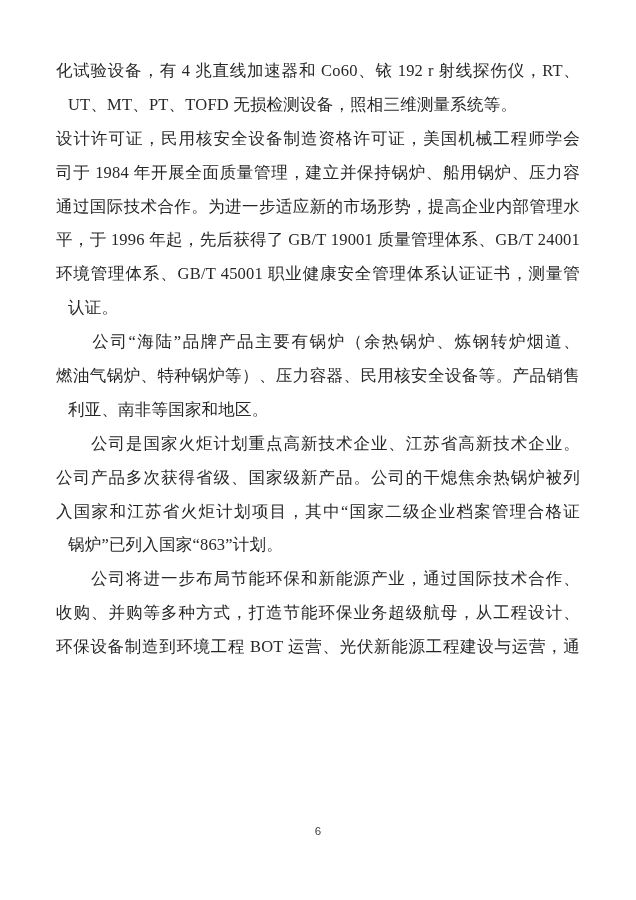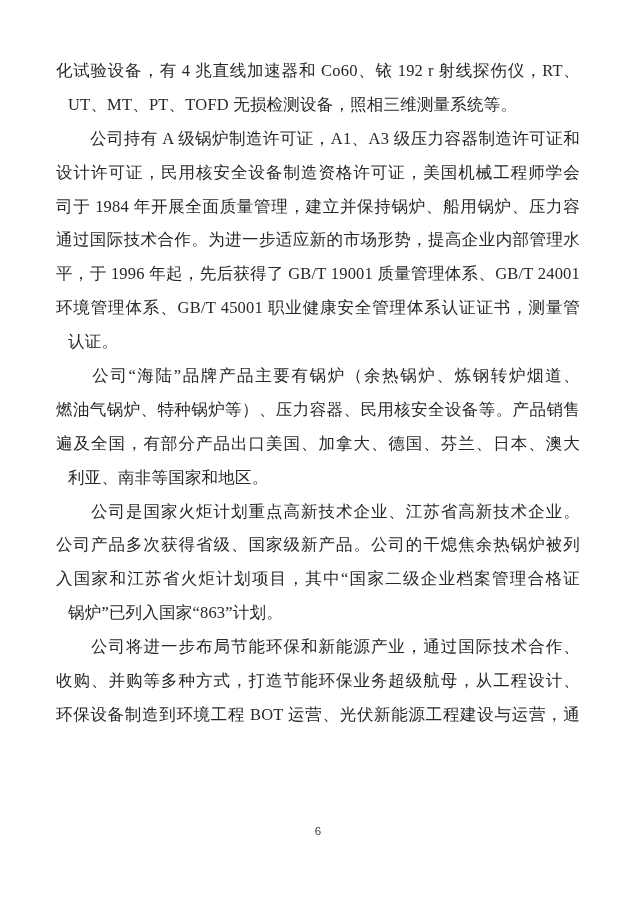--- a/index.html
+++ b/index.html
@@ -54,30 +54,28 @@
     color: #3d3d3d;
   }
 </style>
 </head>
 <body>
 
 <div class="page">
   <div class="textblock">
     <div class="line">化试验设备，有 4 兆直线加速器和 Co60、铱 192 r 射线探伤仪，RT、</div>
     <div class="line para-end">UT、MT、PT、TOFD 无损检测设备，照相三维测量系统等。</div>
-    <div class="line">　　公司持有 A 级锅炉制造许可证，A1、A3 级压力容器制造许可证和</div>
     <div class="line">设计许可证，民用核安全设备制造资格许可证，美国机械工程师学会</div>
     <div class="line">司于 1984 年开展全面质量管理，建立并保持锅炉、船用锅炉、压力容</div>
     <div class="line">通过国际技术合作。为进一步适应新的市场形势，提高企业内部管理水</div>
     <div class="line">平，于 1996 年起，先后获得了 GB/T 19001 质量管理体系、GB/T 24001</div>
     <div class="line">环境管理体系、GB/T 45001 职业健康安全管理体系认证证书，测量管</div>
     <div class="line para-end">认证。</div>
     <div class="line">　　公司“海陆”品牌产品主要有锅炉（余热锅炉、炼钢转炉烟道、</div>
     <div class="line">燃油气锅炉、特种锅炉等）、压力容器、民用核安全设备等。产品销售</div>
-    <div class="line">遍及全国，有部分产品出口美国、加拿大、德国、芬兰、日本、澳大</div>
     <div class="line para-end">利亚、南非等国家和地区。</div>
     <div class="line">　　公司是国家火炬计划重点高新技术企业、江苏省高新技术企业。</div>
     <div class="line">公司产品多次获得省级、国家级新产品。公司的干熄焦余热锅炉被列</div>
     <div class="line">入国家和江苏省火炬计划项目，其中“国家二级企业档案管理合格证</div>
     <div class="line para-end">锅炉”已列入国家“863”计划。</div>
     <div class="line">　　公司将进一步布局节能环保和新能源产业，通过国际技术合作、</div>
     <div class="line">收购、并购等多种方式，打造节能环保业务超级航母，从工程设计、</div>
     <div class="line">环保设备制造到环境工程 BOT 运营、光伏新能源工程建设与运营，通</div>
   </div>
   <div class="pagenum">6</div>

